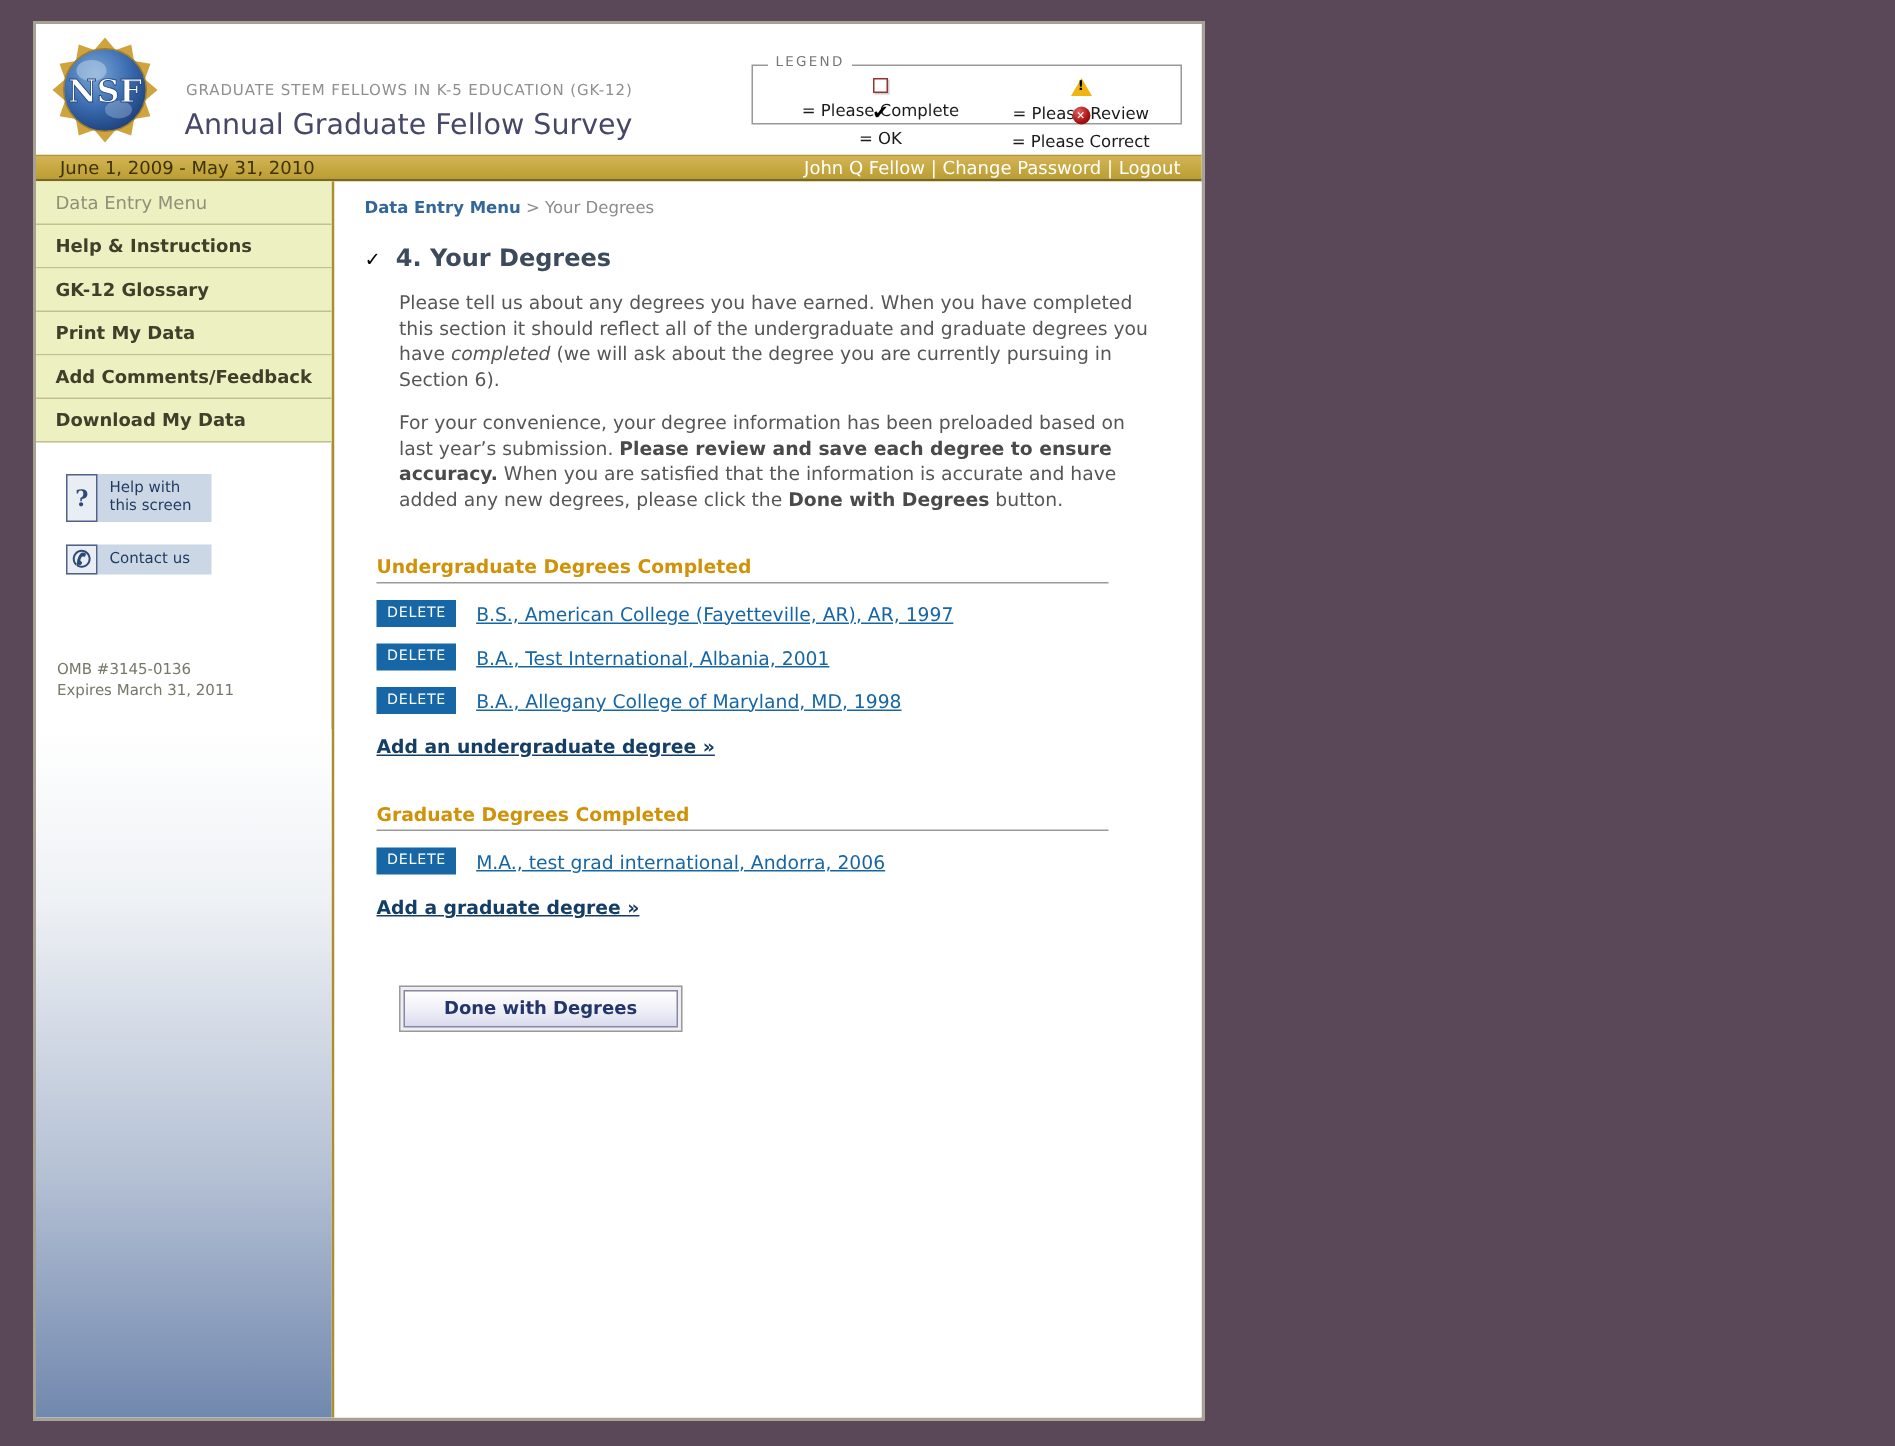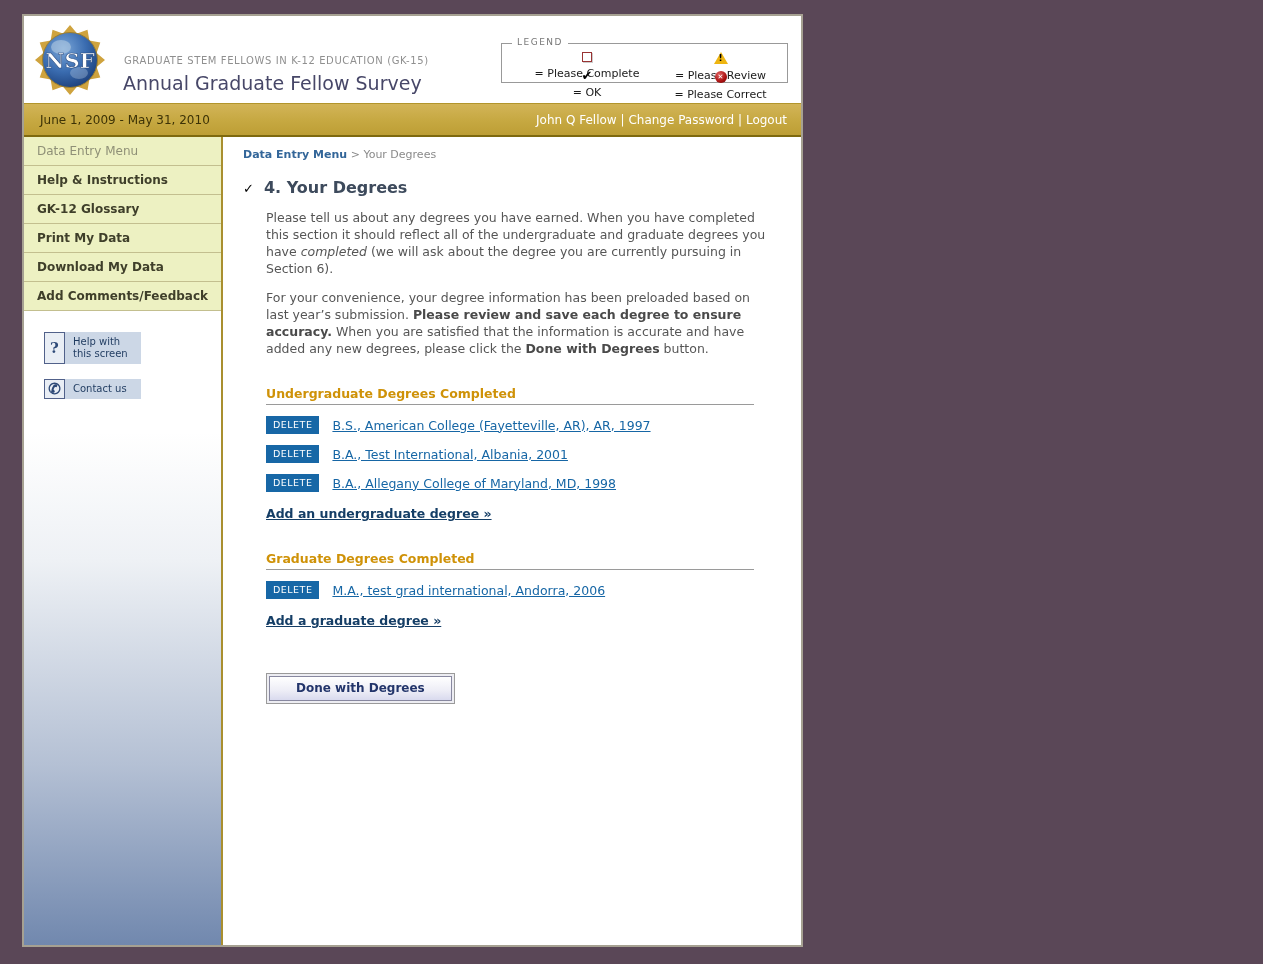--- a/index.html
+++ b/index.html
@@ -61,21 +61,21 @@
     font-size:9px; font-weight:bold; color:#000;
   }
   .lg-ball {
     width:12px; height:12px; border-radius:50%;
     background:radial-gradient(circle at 35% 30%, #e06060, #aa1111 60%, #6d0707);
     color:#fff; font-size:7px; font-weight:bold;
     display:flex; align-items:center; justify-content:center; flex:0 0 auto;
   }
   
   .goldbar {
-    flex:0 0 auto; height:34px;
+    flex:0 0 auto; height:18px;
     background:linear-gradient(180deg,#d2b458 0%, #c6a841 55%, #bd9e35 100%);
     border-top:1px solid #b2952c;
     border-bottom:2px solid #7e690f;
     display:flex; align-items:center; justify-content:space-between;
     padding:0 14px 0 16px;
     font-size:12px;
   }
   .goldbar .period { color:#3c3206; }
   .goldbar .userlinks { color:#ffffff; }
   .goldbar .userlinks a { color:#ffffff; text-decoration:none; }
@@ -119,21 +119,21 @@
   .breadcrumb { font-size:11px; color:#8a8a8a; }
   .breadcrumb a { color:#336699; font-weight:bold; text-decoration:none; }
   .page-heading { margin-top:17px; display:flex; gap:10px; align-items:baseline; }
   .page-heading .chk { font-size:13px; font-weight:bold; color:#000; }
   .page-heading .ttl { font-size:16px; font-weight:bold; color:#3d4a5c; }
   .body-copy { margin-left:23px; width:506px; }
   .body-copy p {
     margin-top:12px; font-size:12.5px; color:#565656; line-height:17px;
   }
   .body-copy p b { color:#4a4a4a; }
-  .section { margin-left:23px; width:488px; }
+  .section { margin-left:8px; width:488px; }
   .section-heading {
     margin-top:29px; padding-bottom:3px;
     font-size:12.5px; font-weight:bold; color:#cf9208;
     border-bottom:1px solid #9a9a9a;
   }
   .degree-row { margin-top:11px; display:flex; align-items:center; }
   .delete-btn {
     background:#1767a6; color:#fff; font-size:9.5px; font-weight:normal;
     letter-spacing:0.5px; padding:3px 7px 4px 7px; cursor:pointer;
     flex:0 0 auto;
@@ -170,21 +170,21 @@
           <stop offset="0%" stop-color="#7aa6d8"></stop>
           <stop offset="55%" stop-color="#3a6cb0"></stop>
           <stop offset="100%" stop-color="#1c3f7a"></stop>
         </radialGradient>
       </defs>
       <circle cx="35" cy="35" r="27.5" fill="url(#globe)" stroke="#9d7f2e" stroke-width="1"></circle>
       <ellipse cx="26" cy="22" rx="10" ry="7" fill="#b9cfe4" opacity="0.55"></ellipse>
       <ellipse cx="44" cy="48" rx="9" ry="6" fill="#b9cfe4" opacity="0.35"></ellipse>
       <text x="35" y="43" text-anchor="middle" font-family="DejaVu Serif, Liberation Serif, serif" font-weight="bold" font-size="21" fill="#ffffff" stroke="#27497f" stroke-width="0.6">NSF</text>
     </svg>
-    <div class="program-line">GRADUATE STEM FELLOWS IN K-12 EDUCATION (GK-15)</div>
+    <div class="program-line">GRADUATE STEM FELLOWS IN K-5 EDUCATION (GK-12)</div>
     <div class="survey-title">Annual Graduate Fellow Survey</div>
 
     <div class="legend-box">
       <div class="legend-title">LEGEND</div>
       <div class="legend-grid">
         <div class="legend-item">
           <span class="lg-square"></span>
           <span>= Please Complete</span>
         </div>
         <div class="legend-item">
@@ -215,38 +215,42 @@
   </div>
 
   <div class="content-row">
 
     <div class="sidebar">
       <div class="menu">
         <div class="menu-item current">Data Entry Menu</div>
         <div class="menu-item">Help &amp; Instructions</div>
         <div class="menu-item">GK-12 Glossary</div>
         <div class="menu-item">Print My Data</div>
+        <div class="menu-item">Add Comments/Feedback</div>
         <div class="menu-item">Download My Data</div>
-        <div class="menu-item">Add Comments/Feedback</div>
       </div>
 
       <div class="side-buttons">
         <div class="side-btn">
           <span class="iconbox">?</span>
           <span class="btn-label">
             <span>Help with</span><br>
             <span>this screen</span>
           </span>
         </div>
         <div class="side-btn">
           <span class="iconbox">✆</span>
           <span class="btn-label">Contact us</span>
         </div>
       </div>
 
+      <div class="omb">
+        <span>OMB #3145-0136</span><br>
+        <span>Expires March 31, 2011</span>
+      </div>
 
       <div class="sidebar-fill"></div>
     </div>
 
     <div class="main">
       <div class="breadcrumb">
         <a href="#">Data Entry Menu</a><span> &gt; </span><span>Your Degrees</span>
       </div>
 
       <div class="page-heading">

